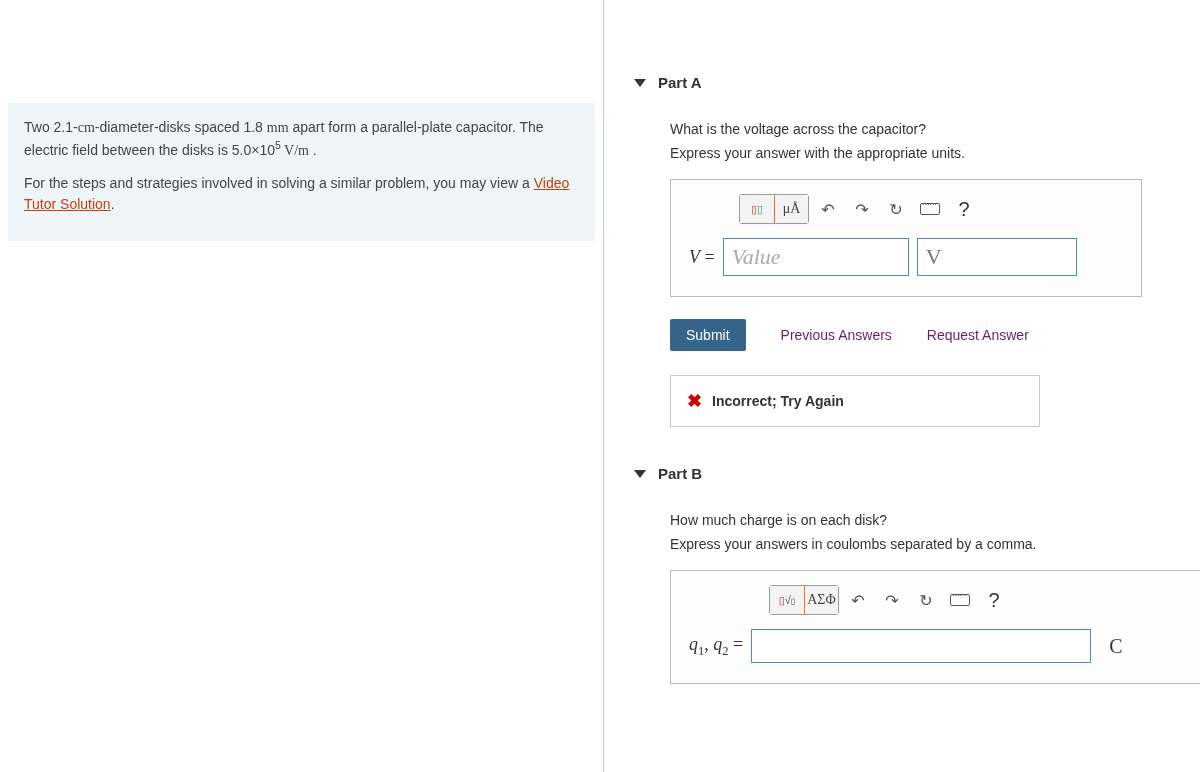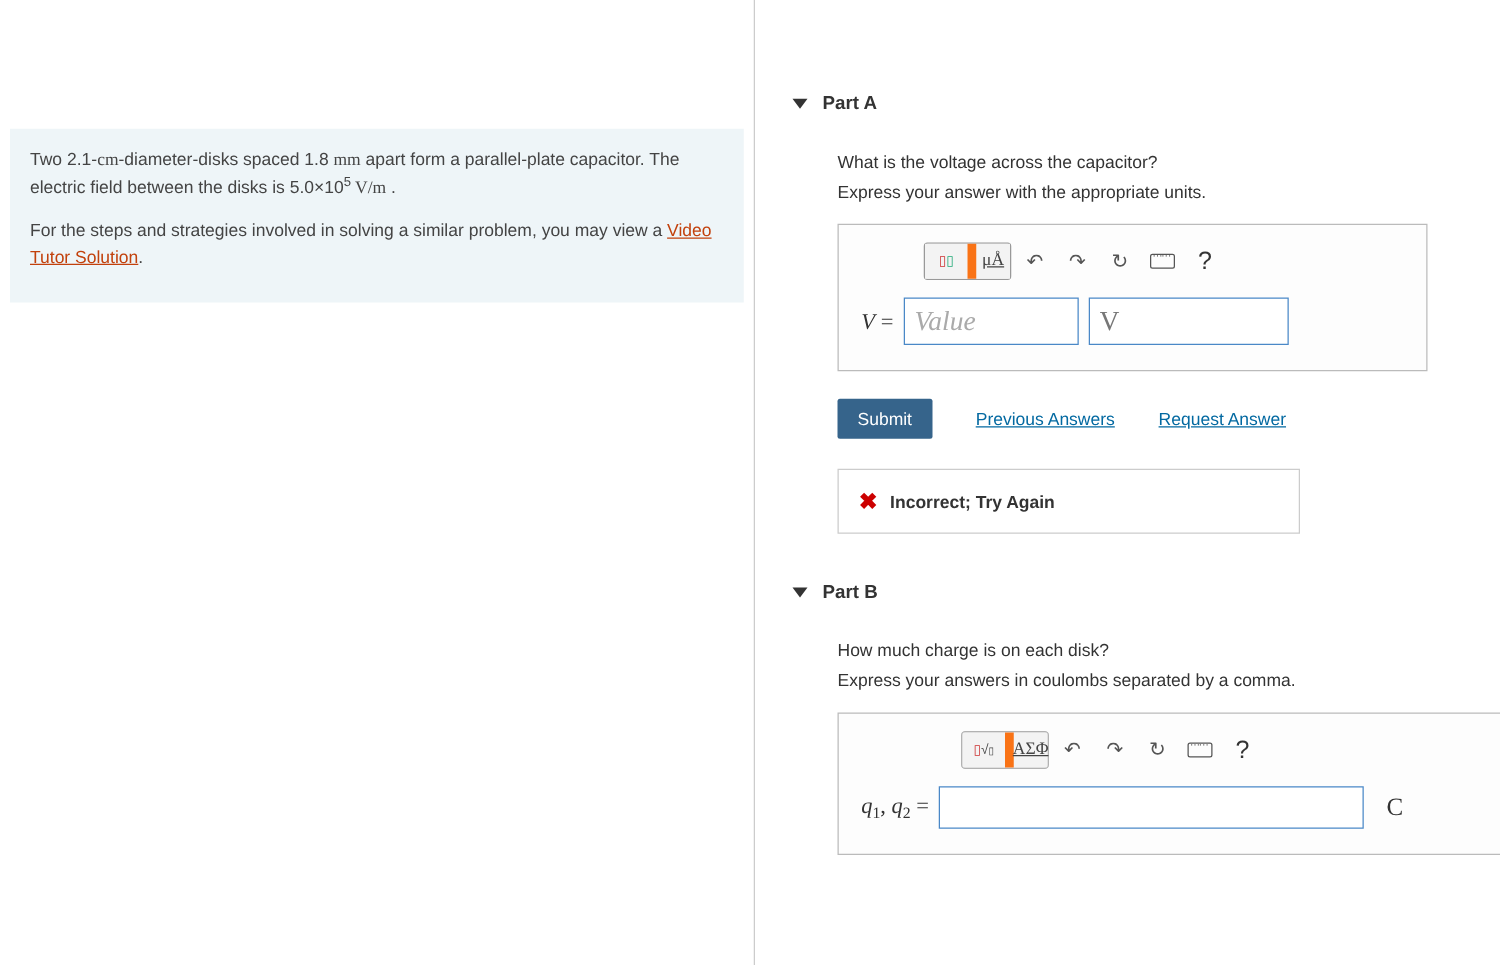--- a/index.html
+++ b/index.html
@@ -77,21 +77,21 @@
     border-radius: 3px;
   }
   .tool-btn {
     width: 34px; height: 28px;
     display: flex; align-items: center; justify-content: center;
     background: #f3f3f3;
     cursor: pointer;
     font-size: 14px;
     color: #444;
   }
-  .tool-btn + .tool-btn { border-left: 7px solid #f97316; text-decoration: underline; }
+  .tool-btn + .tool-btn { border-left: 1px solid #f97316; }
   .tool-plain {
     width: 30px; height: 28px;
     display: flex; align-items: center; justify-content: center;
     cursor: pointer; color: #555; font-size: 16px;
   }
   .tool-plain.question { font-size: 20px; color:#333; }
   .template-icon { font-size:11px; line-height:1; }
 
   .input-row {
     display: flex;
@@ -106,39 +106,39 @@
   }
   .var-label .eq { font-style: normal; }
   .value-input, .unit-input, .wide-input {
     border: 1px solid #4a88c7;
     font-family: 'Times New Roman', serif;
     font-size: 22px;
     padding: 4px 8px;
     color: #777;
     font-style: italic;
   }
-  .value-input { width: 140px; height: 38px; }
+  .value-input { width: 186px; height: 38px; }
   .unit-input { width: 160px; height: 38px; font-style: normal; }
   .wide-input { width: 340px; height: 34px; font-size:16px; }
   .value-input::placeholder, .unit-input::placeholder { color: #aaa; }
 
   .action-row {
     display: flex; align-items: center; gap: 35px;
     margin: 22px 0 0 0;
   }
   .submit-btn {
     background: #36648b;
     color: #fff;
     border: none;
     padding: 8px 16px;
     font-size: 14px;
     cursor: pointer;
     border-radius: 2px;
   }
-  .action-link { color: #0369a1; text-decoration: underline; cursor: pointer; font-size: 14px; }
+  .action-link { color: #701a75; cursor: pointer; font-size: 14px; }
 
   .feedback {
     border: 1px solid #ccc;
     padding: 14px 16px;
     margin-top: 24px;
     width: 370px;
     display: flex;
     align-items: center;
     gap: 10px;
     font-weight: bold;

